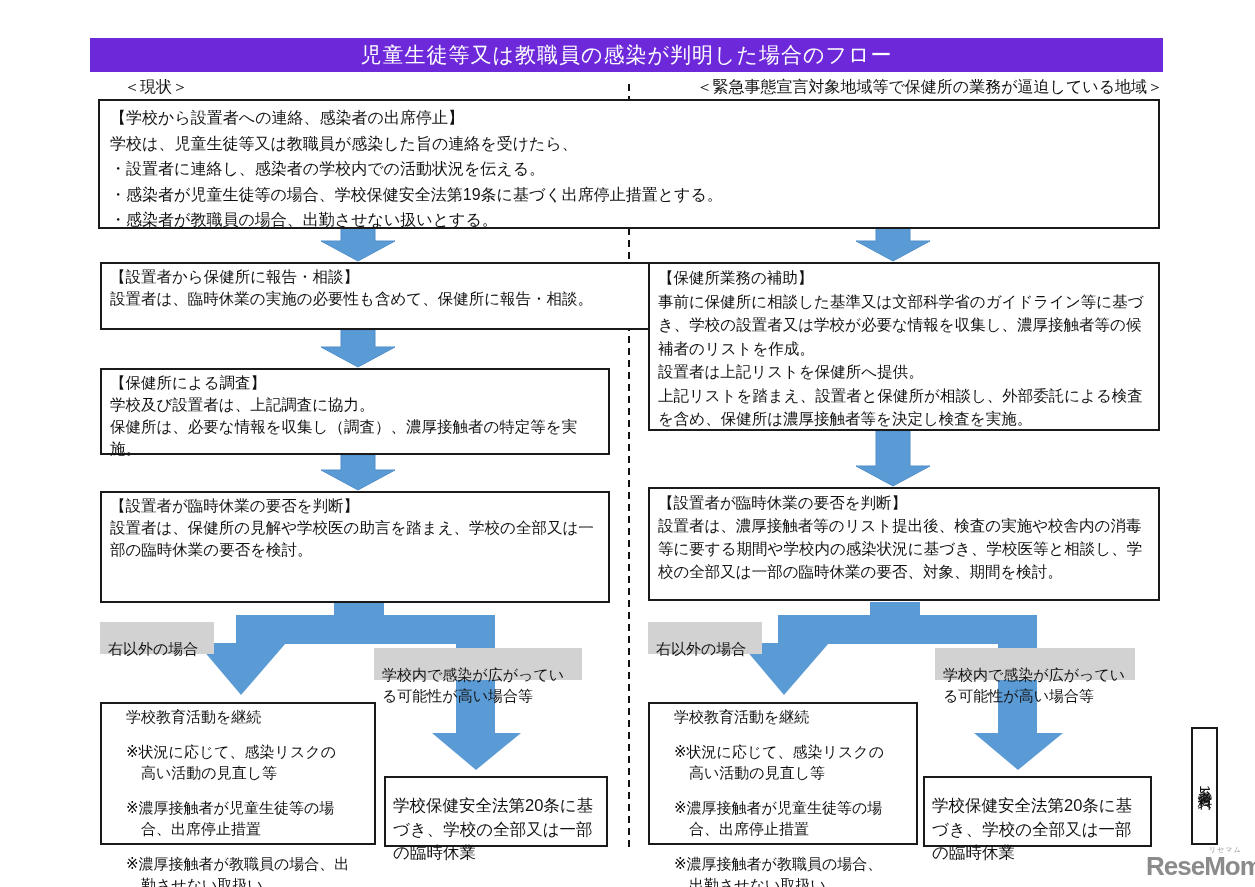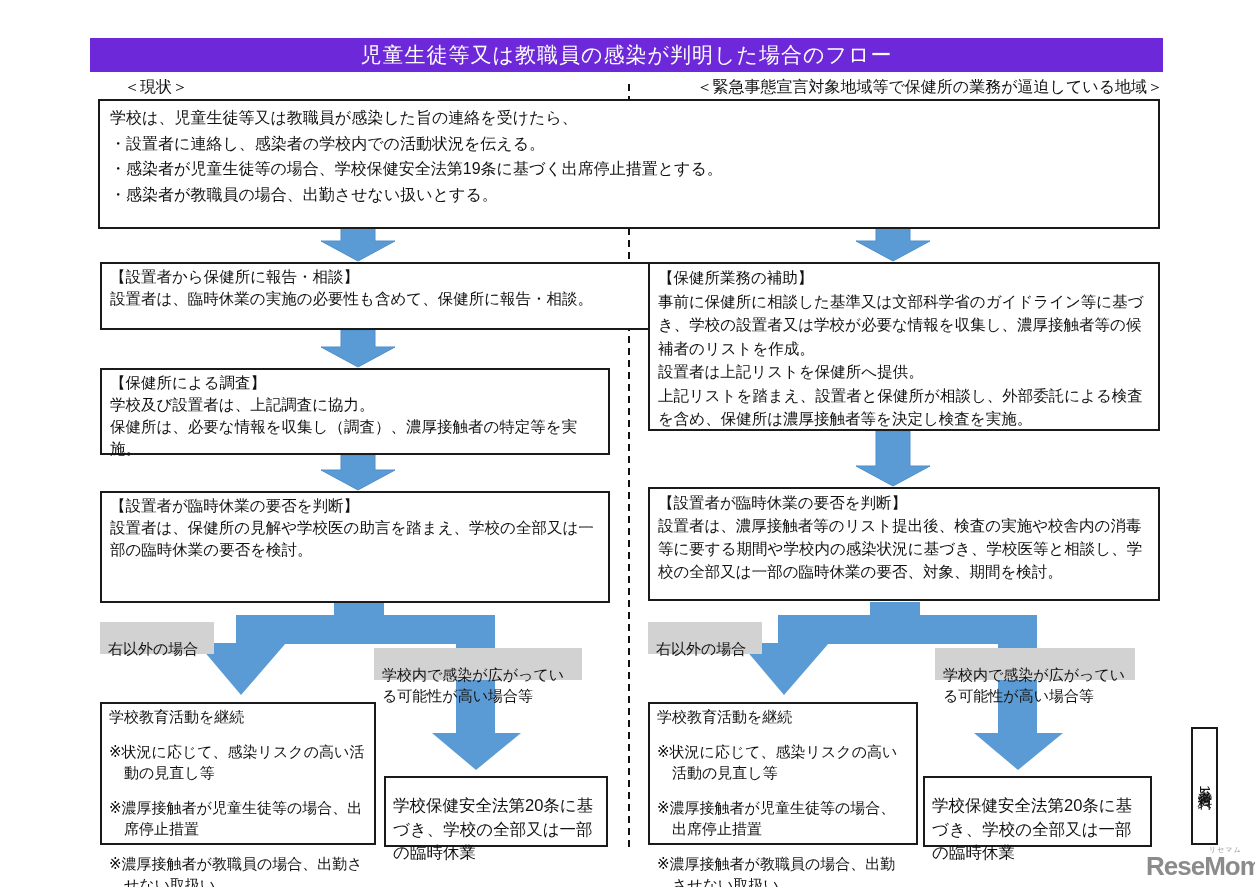--- a/index.html
+++ b/index.html
@@ -19,21 +19,21 @@
   .box{
     border:2px solid #1a1a1a;background:#fff;box-sizing:border-box;
     font-size:15.5px;line-height:22px;padding:2px 8px;
   }
   #top-box{left:98px;top:99px;width:1062px;height:130px;font-size:16px;line-height:25.5px;padding:4px 10px;}
   #l-report{left:100px;top:262px;width:600px;height:68px;}
   #l-survey{left:100px;top:368px;width:510px;height:87px;}
   #l-decision{left:100px;top:491px;width:510px;height:112px;}
   #r-support{left:648px;top:262px;width:512px;height:169px;line-height:23.5px;}
   #r-decision{left:648px;top:487px;width:512px;height:114px;line-height:23px;}
-  .continue-box{font-size:15px;line-height:21px;padding:2px 7px;}
+  .continue-box{font-size:15px;line-height:21px;padding:2px 24px;}
   #l-continue{left:100px;top:702px;width:276px;height:143px;}
   #r-continue{left:648px;top:702px;width:270px;height:143px;}
   .closure-box{font-size:16.5px;line-height:23.5px;padding:16px 7px;}
   #l-closure{left:384px;top:776px;width:224px;height:71px;}
   #r-closure{left:923px;top:776px;width:229px;height:71px;}
   .note{text-indent:-1em;padding-left:1em;margin-top:14px;}
   .branch-label{
     background:#D2D2D2;font-size:15px;line-height:21px;box-sizing:border-box;
     padding:16px 8px;color:#111;
   }
@@ -87,20 +87,21 @@
       </g>
     </g>
   </svg>
 
   <div id="title-bar" class="abs">児童生徒等又は教職員の感染が判明した場合のフロー</div>
 
   <div id="col-header-left" class="abs col-header">＜現状＞</div>
   <div id="col-header-right" class="abs col-header">＜緊急事態宣言対象地域等で保健所の業務が逼迫している地域＞</div>
 
   <div id="top-box" class="abs box">
+    <div class="heading">【学校から設置者への連絡、感染者の出席停止】</div>
     <div>学校は、児童生徒等又は教職員が感染した旨の連絡を受けたら、</div>
     <div>・設置者に連絡し、感染者の学校内での活動状況を伝える。</div>
     <div>・感染者が児童生徒等の場合、学校保健安全法第19条に基づく出席停止措置とする。</div>
     <div>・感染者が教職員の場合、出勤させない扱いとする。</div>
   </div>
 
   <div id="l-report" class="abs box">
     <div class="heading">【設置者から保健所に報告・相談】</div>
     <div>設置者は、臨時休業の実施の必要性も含めて、保健所に報告・相談。</div>
   </div>

